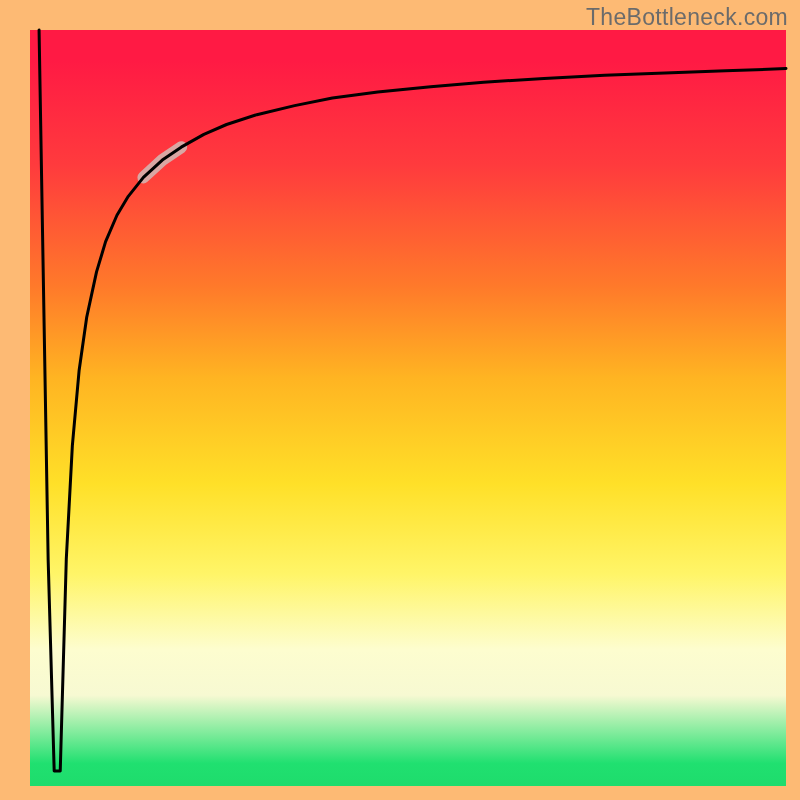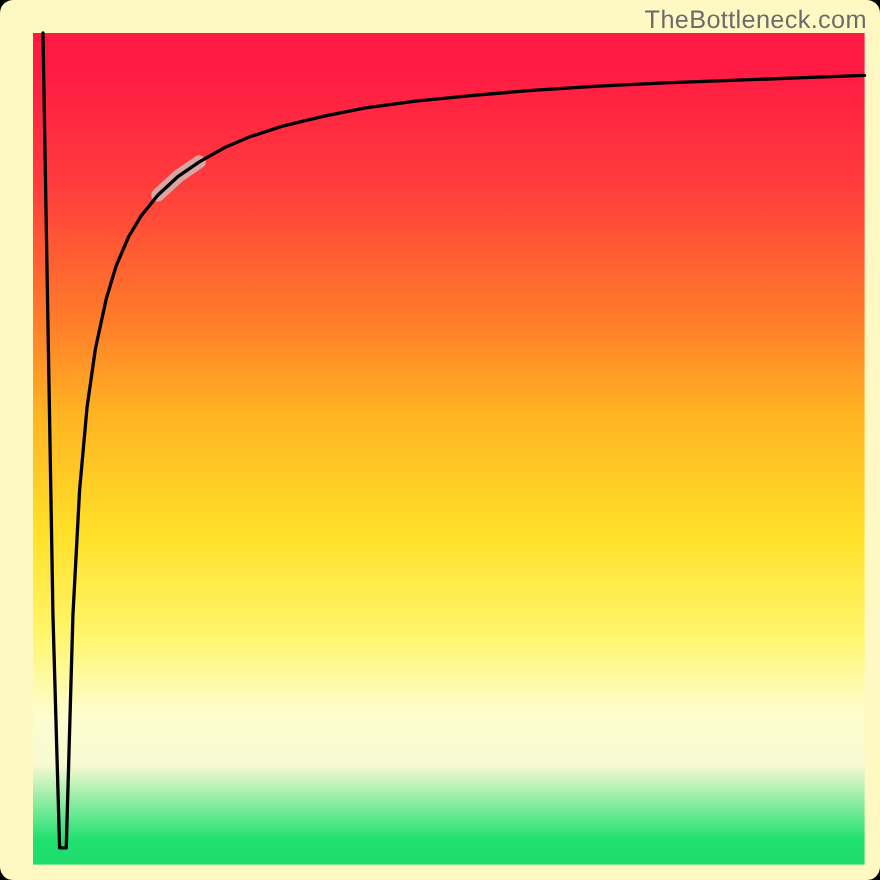--- a/index.html
+++ b/index.html
@@ -8,22 +8,21 @@
     width: 800px;
     height: 800px;
     background: #000;
     overflow: hidden;
     font-family: Arial, Helvetica, sans-serif;
   }
   #outer {
     position: relative;
     width: 800px;
     height: 800px;
-    background: #fef9c3;
-    border-radius: 12px;
+    background: #fdba74;
   }
   #plot-area {
     position: absolute;
     left: 30px;
     top: 30px;
     width: 756px;
     height: 756px;
     
     background: linear-gradient(
       to bottom,

